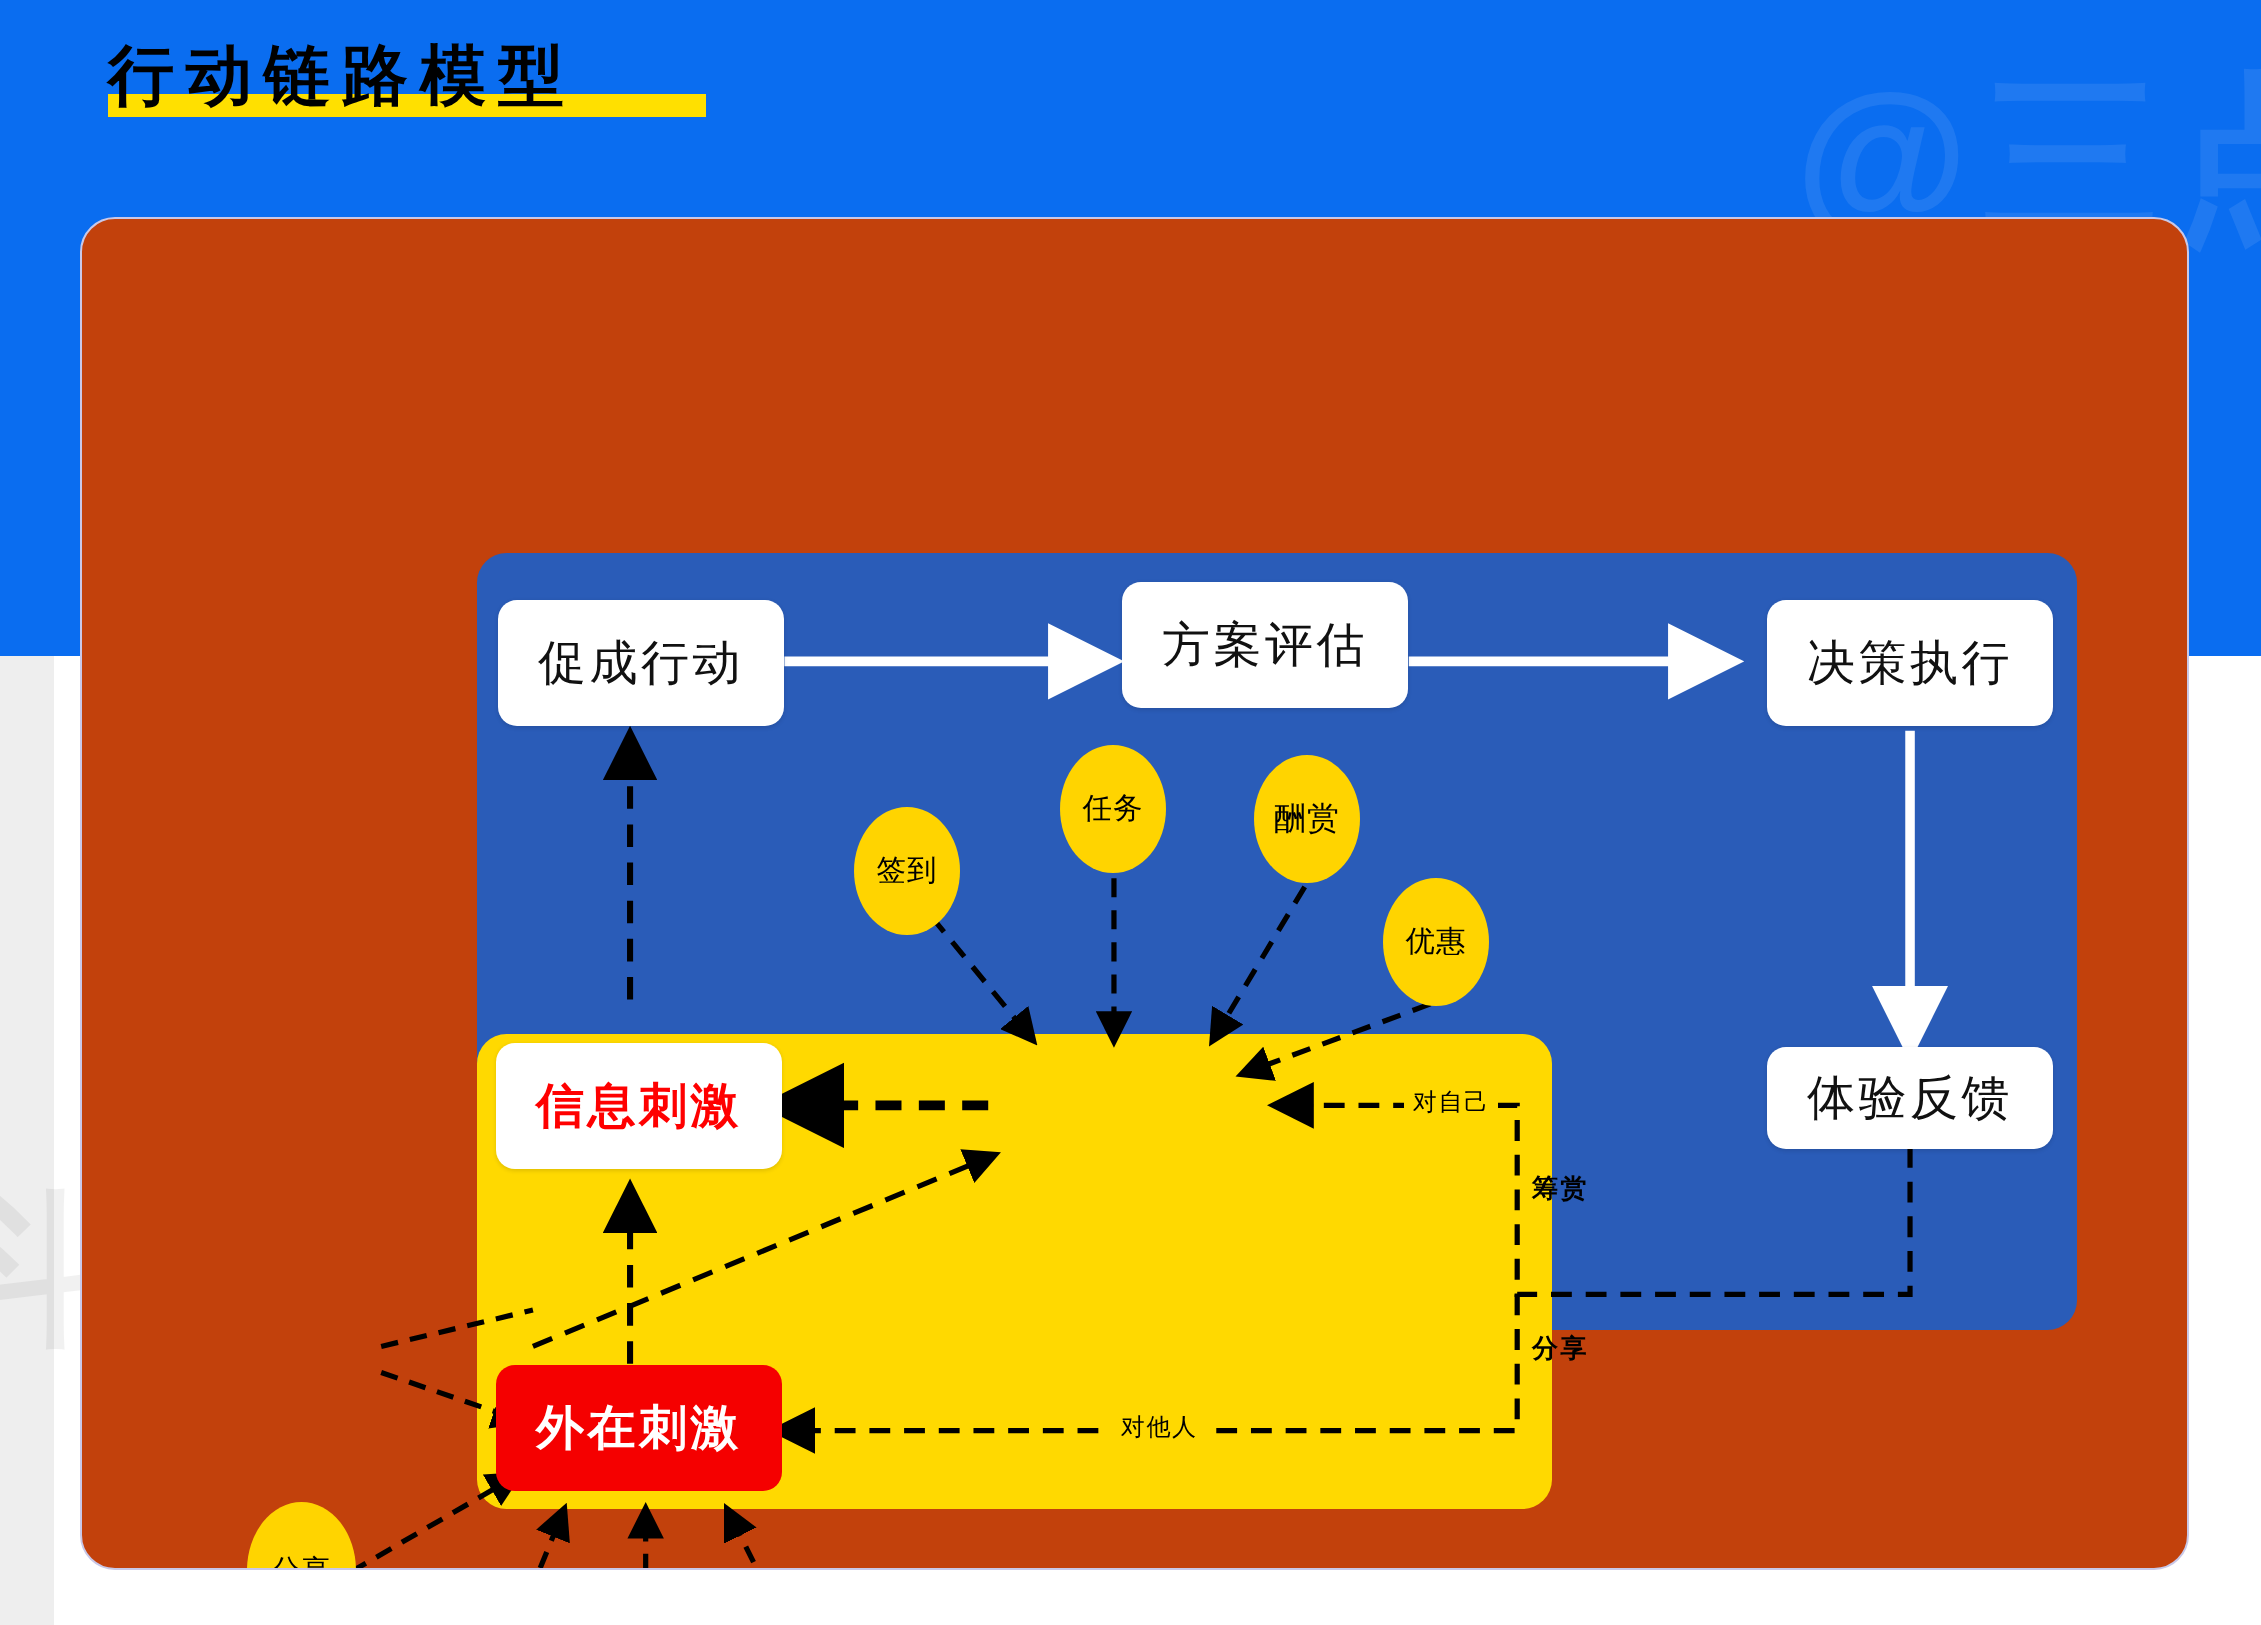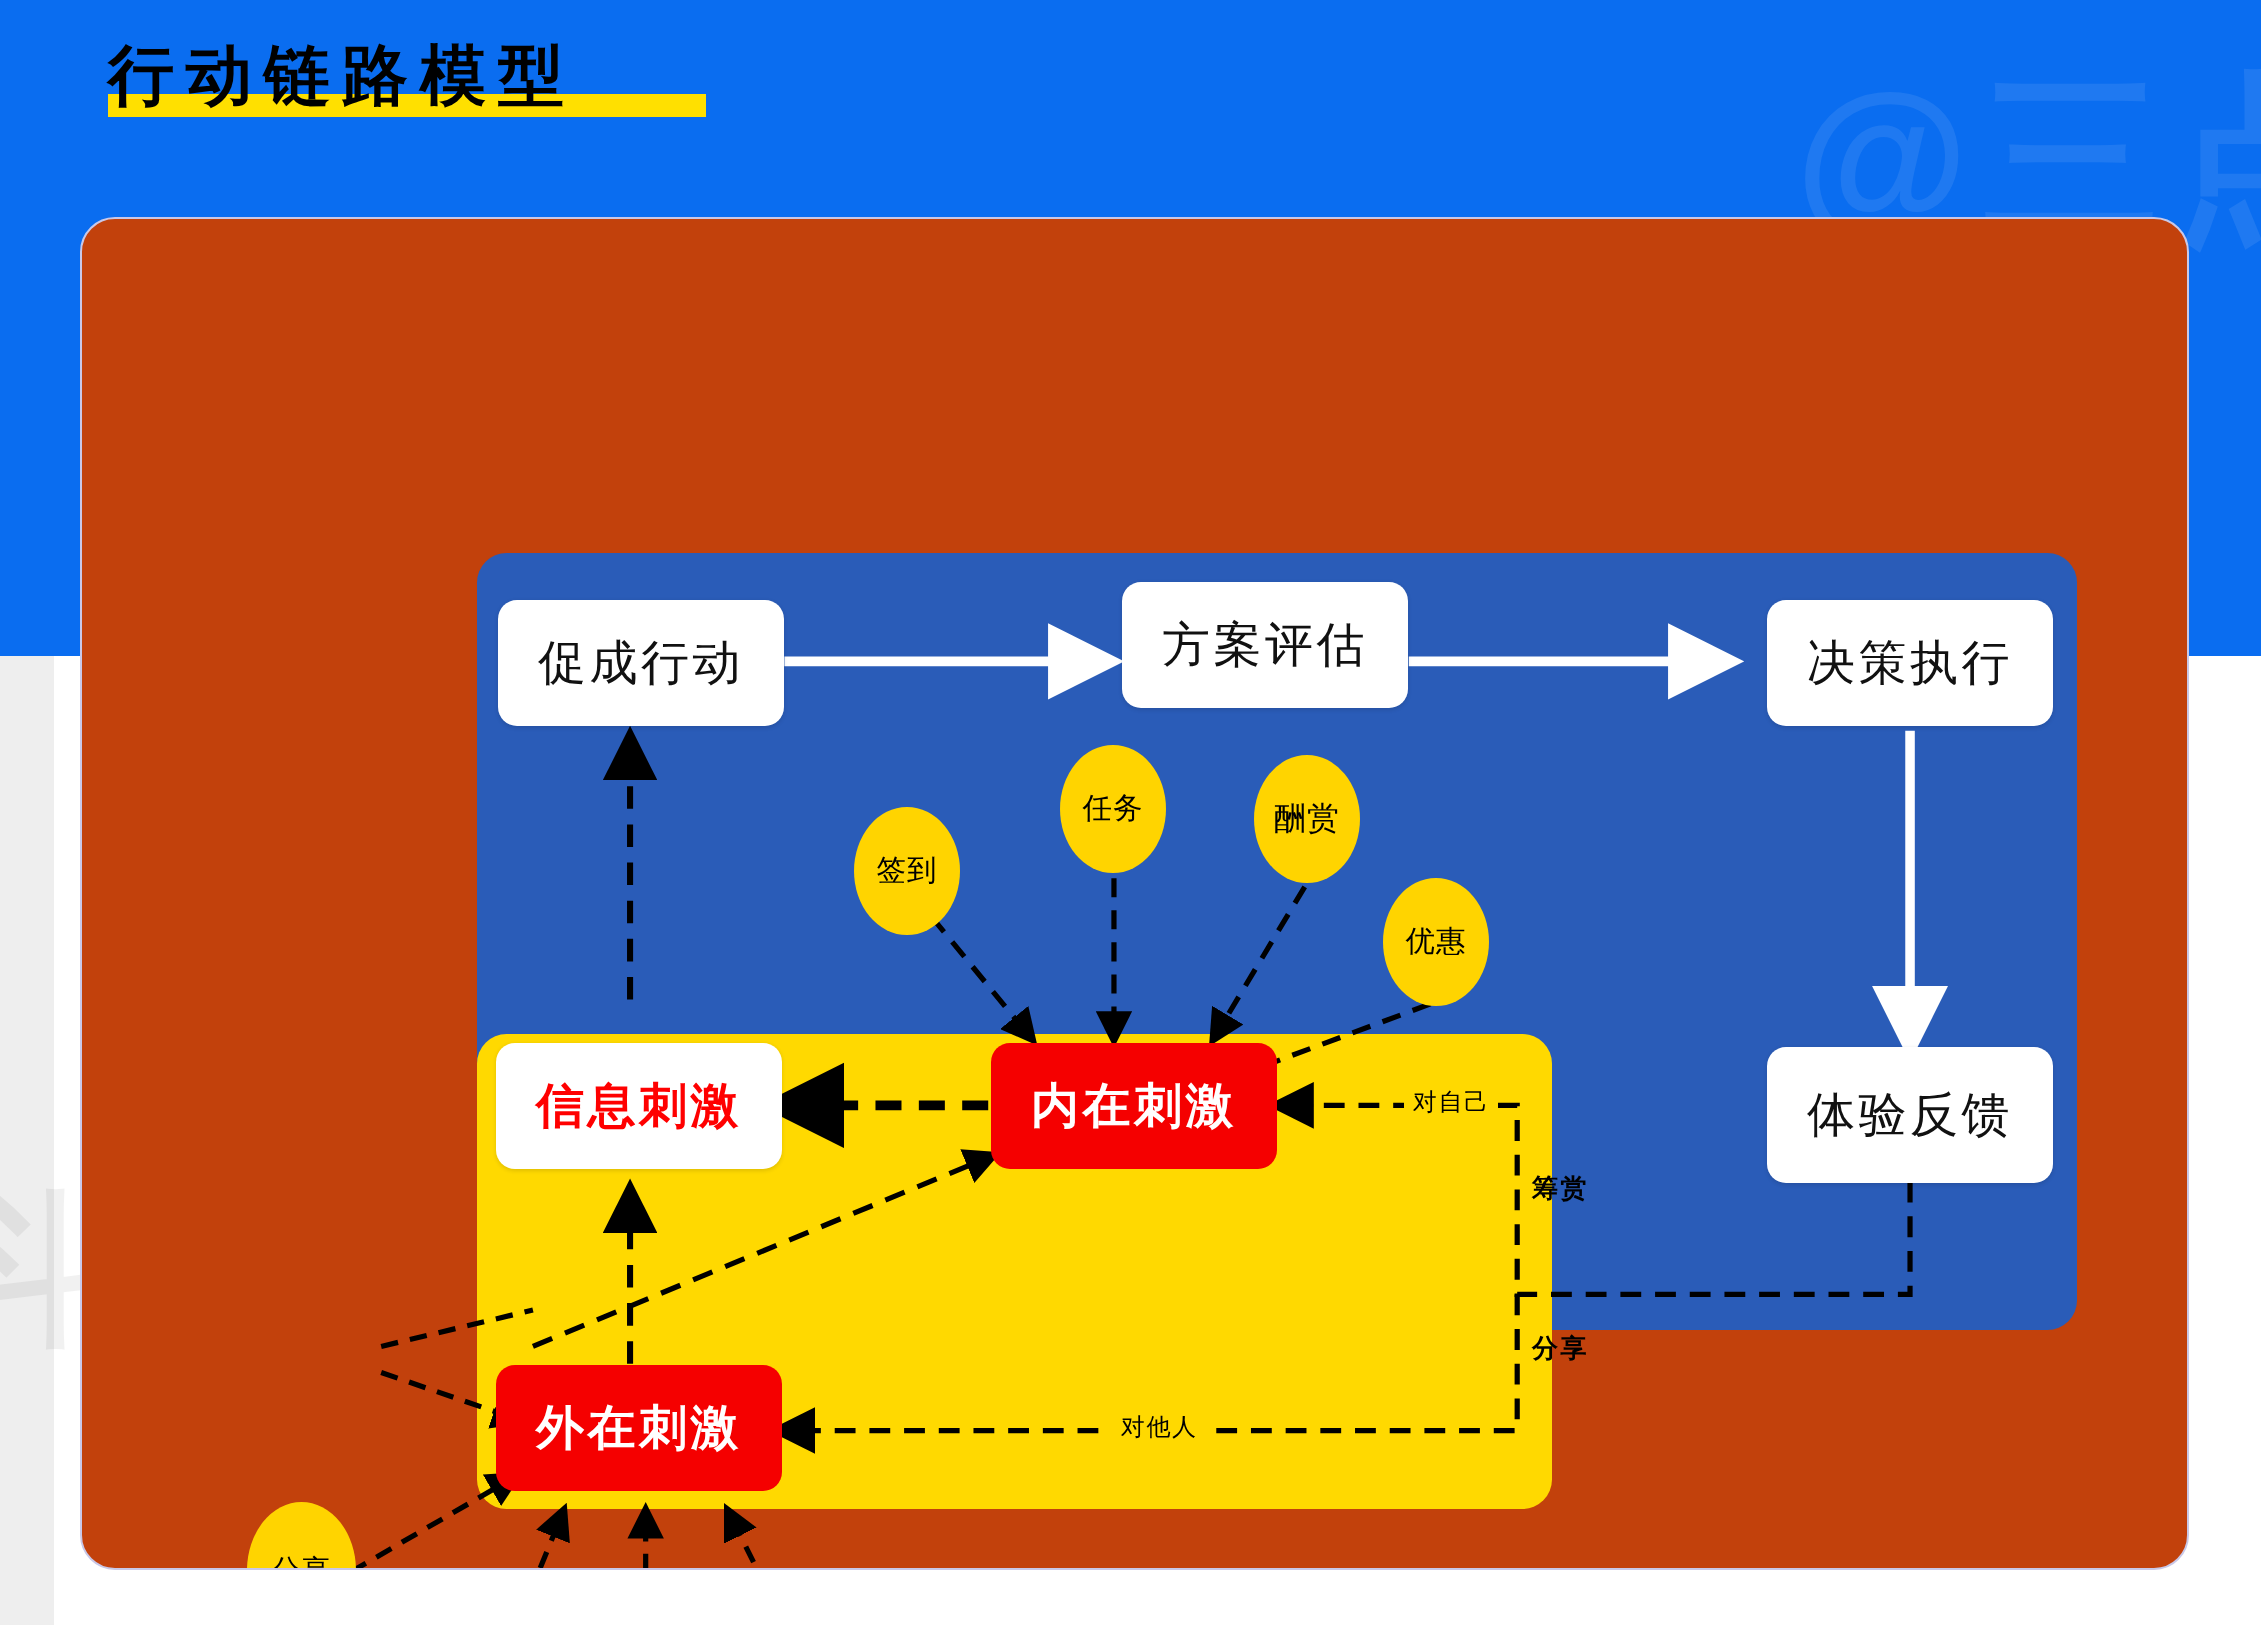--- a/index.html
+++ b/index.html
@@ -207,24 +207,23 @@
       <line x1="345" y1="1330" x2="505" y2="1385" stroke="#000000" stroke-width="6" stroke-dasharray="20 14" marker-end="url(#arrow-black)"></line>
       <line x1="310" y1="1560" x2="500" y2="1450" stroke="#000000" stroke-width="6" stroke-dasharray="20 14" marker-end="url(#arrow-black)"></line>
       <line x1="490" y1="1650" x2="555" y2="1490" stroke="#000000" stroke-width="6" stroke-dasharray="20 14" marker-end="url(#arrow-black)"></line>
       <line x1="650" y1="1695" x2="650" y2="1490" stroke="#000000" stroke-width="6" stroke-dasharray="20 14" marker-end="url(#arrow-black)"></line>
       <line x1="820" y1="1640" x2="745" y2="1490" stroke="#000000" stroke-width="6" stroke-dasharray="20 14" marker-end="url(#arrow-black)"></line>
     </svg>
 
     <div class="node node-white" style="left:416px; top:381px; width:286px; height:126px;">促成行动</div>
     <div class="node node-white" style="left:1040px; top:363px; width:286px; height:126px;">方案评估</div>
     <div class="node node-white" style="left:1685px; top:381px; width:286px; height:126px;">决策执行</div>
-    <div class="node node-white" style="left:1685px; top:828px; width:286px; height:136px;">体验反馈</div>
+    <div class="node node-white" style="left:1685px; top:828px; width:286px; height:102px;">体验反馈</div>
 
     <div class="node node-white-red-text" style="left:414px; top:824px; width:286px; height:126px;">信息刺激</div>
-    <div class="node node-red" style="left:909px; top:824px; width:286px; height:126px;">内在刺激</div>
     <div class="node node-red" style="left:414px; top:1146px; width:286px; height:126px;">外在刺激</div>
 
     <div class="chip" style="left:772px; top:588px; width:106px; height:128px; font-size:29.5px;">签到</div>
     <div class="chip" style="left:978px; top:526px; width:106px; height:128px; font-size:29.5px;">任务</div>
     <div class="chip" style="left:1172px; top:536px; width:106px; height:128px; font-size:32px;">酬赏</div>
     <div class="chip" style="left:1301px; top:659px; width:106px; height:128px; font-size:29.5px;">优惠</div>
 
     <div class="chip" style="left:165px; top:1283px; width:109px; height:137px; font-size:29px;">分享</div>
 
     <div class="elabel" style="left:1322px; top:867px; background:#ffd900; padding:0 8.7px;">对自己</div>

